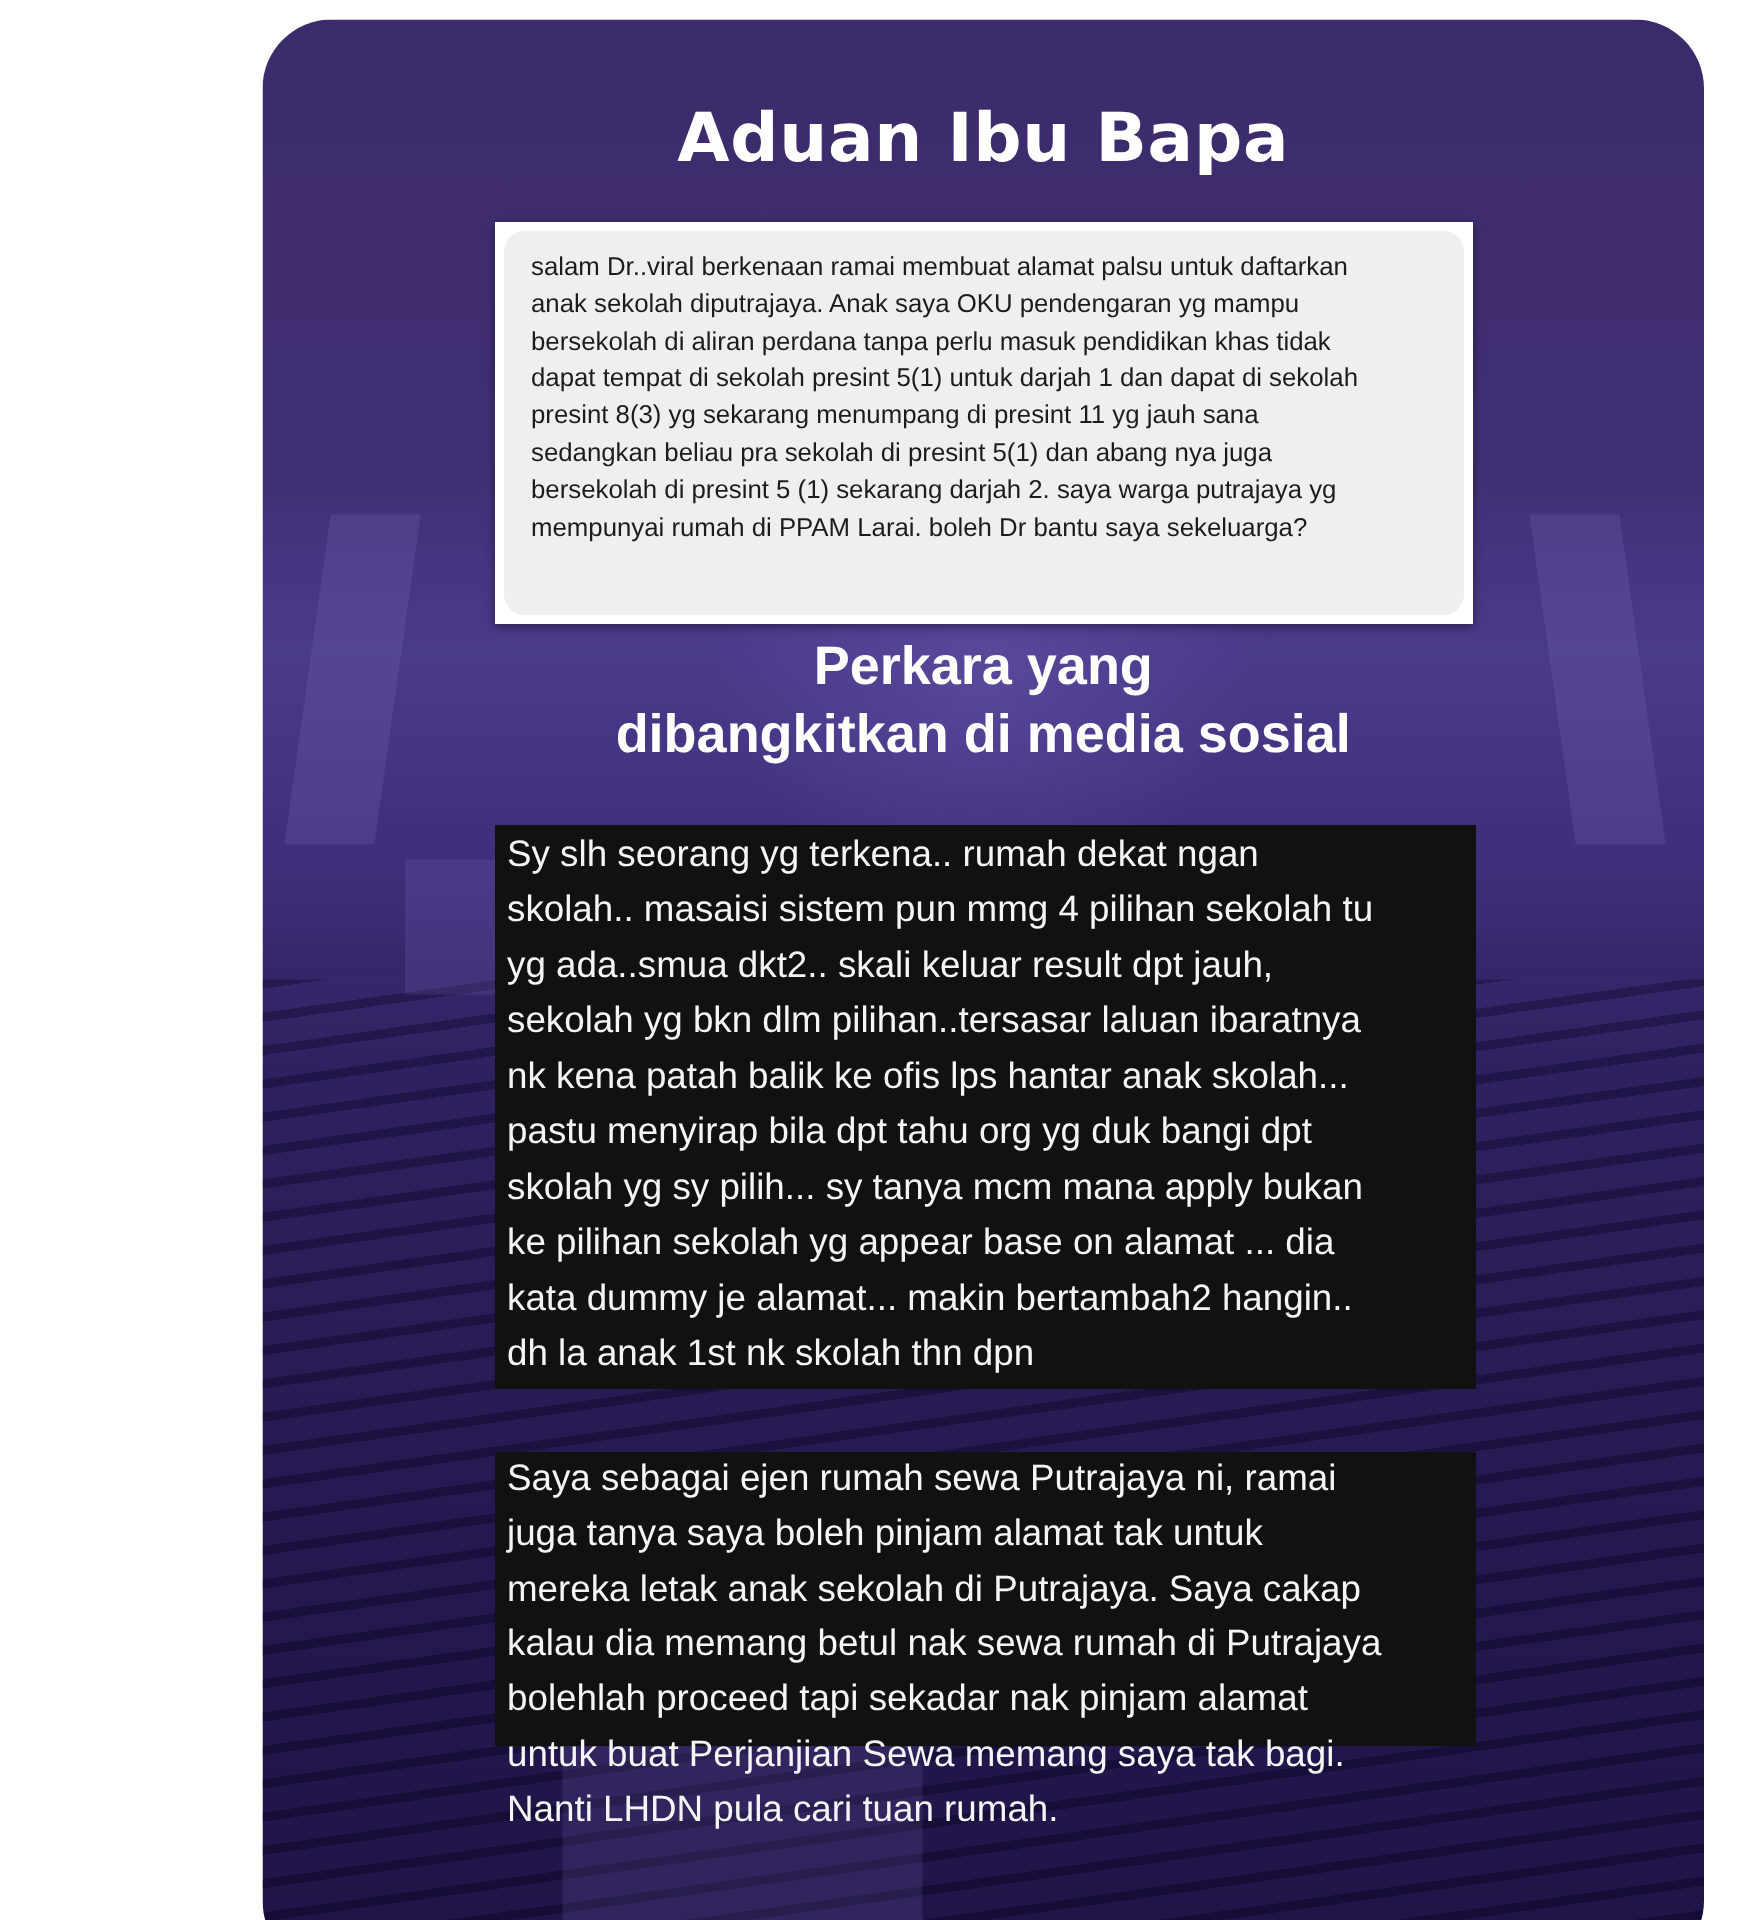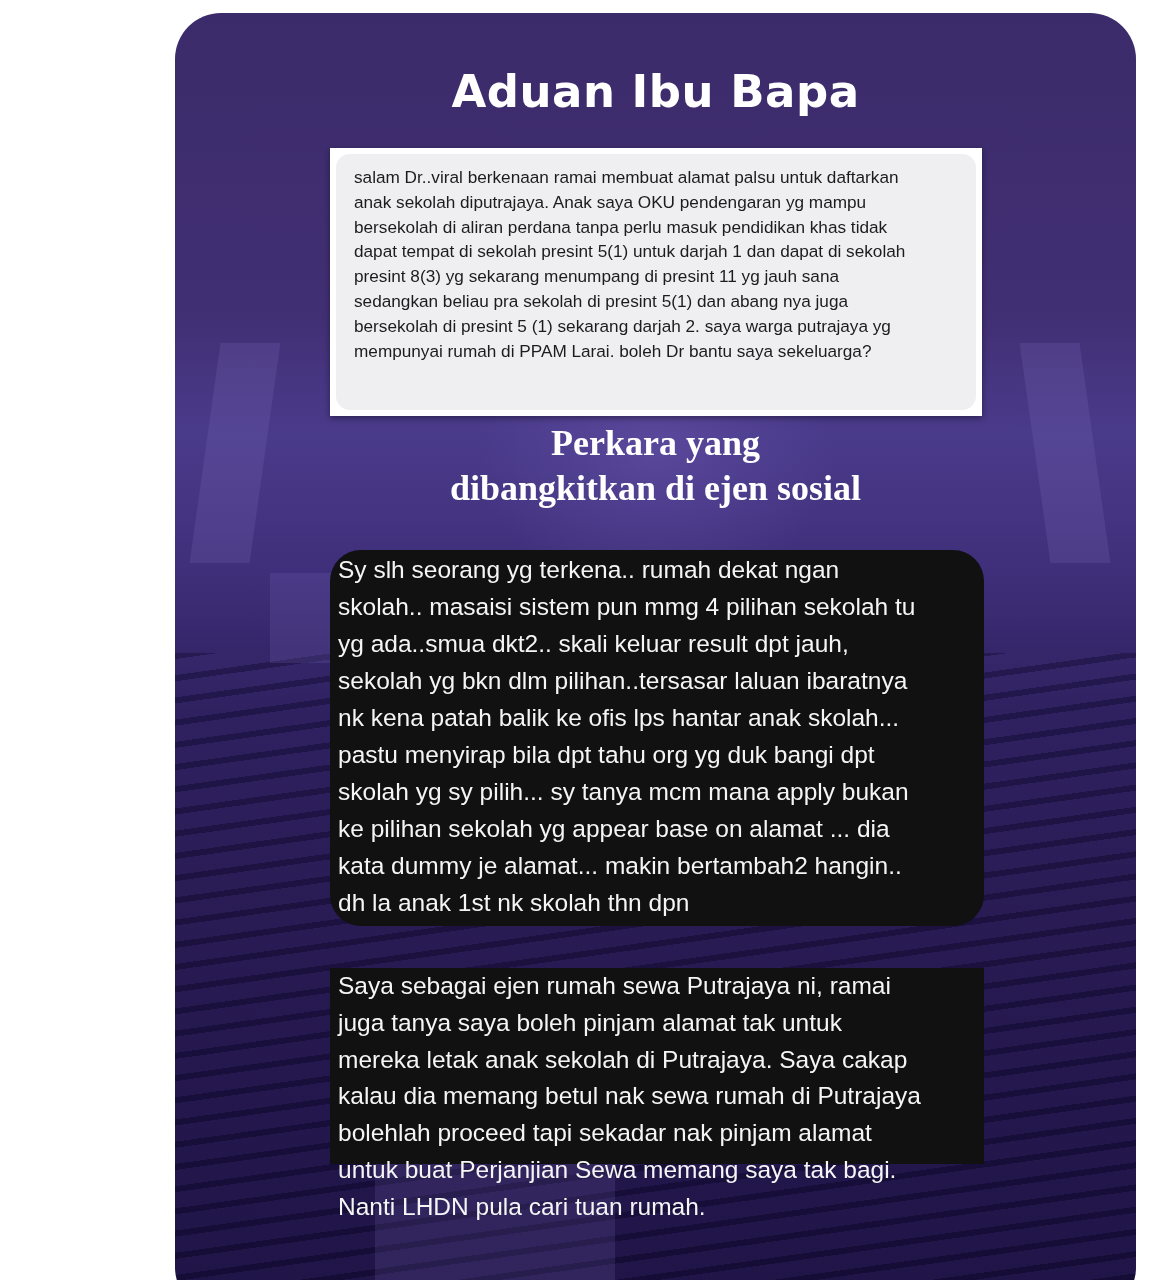--- a/index.html
+++ b/index.html
@@ -35,30 +35,30 @@
     background:#efeff1; border-radius:14px;
   }
   .complaint-text {
     position:absolute; left:18px; top:11px; width:615px;
     font-size:17.2px; line-height:24.8px; color:#1c1c1e;
     white-space:pre-line;
   }
   .subtitle {
     position:absolute; left:0; width:961px; top:408px; text-align:center;
     color:#ffffff; font-weight:bold; font-size:36px; line-height:45px;
-    font-family:Liberation Serif, serif;
+    font-family:Liberation Sans, sans-serif;
   }
   .dark-box {
     position:absolute; background:#111111;
   }
   .dark-text {
     position:absolute; left:8px; color:#f5f5f5;
     font-size:24.5px; white-space:pre-line;
   }
-  .box1 { left:155px; top:537px; width:654px; height:376px;border-radius:31px; }
+  .box1 { left:155px; top:537px; width:654px; height:376px; }
   .box1 .dark-text { top:1px; line-height:37px; }
   .box2 { left:155px; top:955px; width:654px; height:196px; }
   .box2 .dark-text { top:0px; line-height:36.8px; }
 </style>
 </head>
 <body>
 
 <div class="card">
   <div class="bg-deco benches"></div>
   <div class="pillar" style="left:30px;top:330px;width:60px;height:220px;transform:skewX(-8deg);"></div>
@@ -76,21 +76,21 @@
 dapat tempat di sekolah presint 5(1) untuk darjah 1 dan dapat di sekolah
 presint 8(3) yg sekarang menumpang di presint 11 yg jauh sana
 sedangkan beliau pra sekolah di presint 5(1) dan abang nya juga
 bersekolah di presint 5 (1) sekarang darjah 2. saya warga putrajaya yg
 mempunyai rumah di PPAM Larai. boleh Dr bantu saya sekeluarga?</div>
     </div>
   </div>
 
   <div class="subtitle">
     <div>Perkara yang</div>
-    <div>dibangkitkan di ejen sosial</div>
+    <div>dibangkitkan di media sosial</div>
   </div>
 
   <div class="dark-box box1">
     <div class="dark-text">Sy slh seorang yg terkena.. rumah dekat ngan
 skolah.. masaisi sistem pun mmg 4 pilihan sekolah tu
 yg ada..smua dkt2.. skali keluar result dpt jauh,
 sekolah yg bkn dlm pilihan..tersasar laluan ibaratnya
 nk kena patah balik ke ofis lps hantar anak skolah...
 pastu menyirap bila dpt tahu org yg duk bangi dpt
 skolah yg sy pilih... sy tanya mcm mana apply bukan

